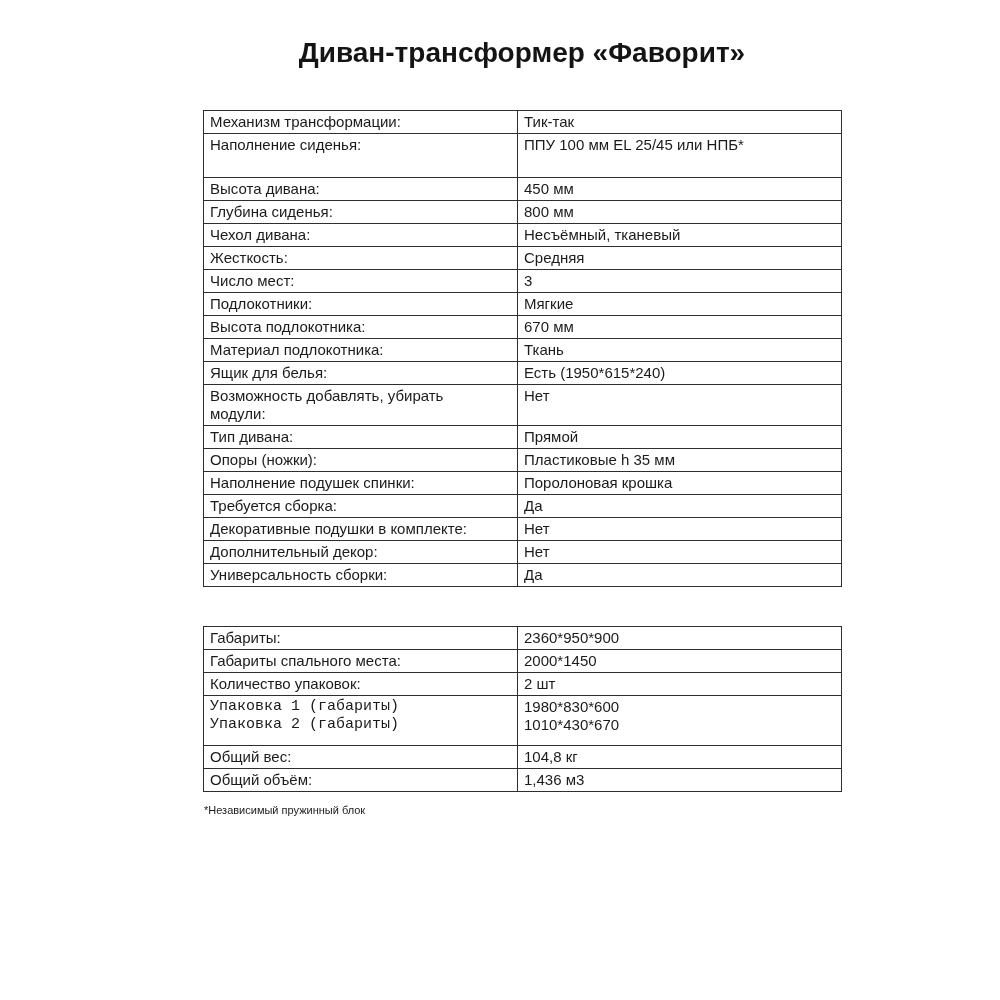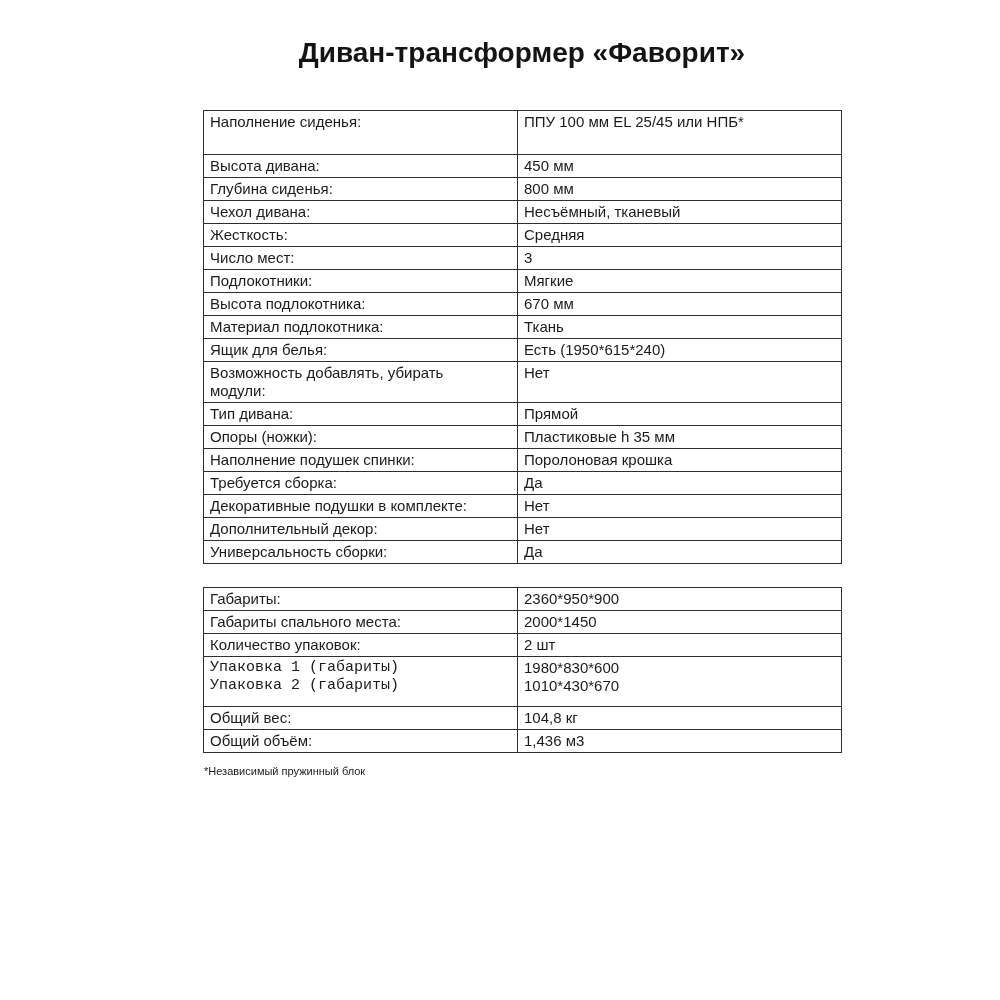--- a/index.html
+++ b/index.html
@@ -13,21 +13,21 @@
   .title {
     margin: 0; padding-top: 37px;
     font-size: 28px; line-height: 32px; font-weight: 700;
     text-align: center; color: #141414;
   }
   table.spec-table {
     border-collapse: collapse; table-layout: fixed;
     width: 638px; background: #ffffff;
   }
   table.spec-table.t1 { margin-top: 41px; }
-  table.spec-table.t2 { margin-top: 23px; }
+  table.spec-table.t2 { margin-top: 39px; }
   table.spec-table td {
     border: 1px solid #2e2e2e;
     padding: 2px 6px 2px 6px;
     font-size: 15px; line-height: 18px;
     vertical-align: top;
     white-space: pre-line;
     overflow: hidden;
   }
   table.spec-table col.c1 { width: 314px; }
   table.spec-table col.c2 { width: 324px; }
@@ -50,20 +50,24 @@
   <div class="content">
 
     <h1 class="title">Диван-трансформер «Фаворит»</h1>
 
     <table class="spec-table t1">
       <colgroup>
           <col class="c1">
           <col class="c2">
         </colgroup>
       <tbody>
+        <tr>
+          <td>Механизм трансформации:</td>
+          <td>Тик-так</td>
+        </tr>
         <tr class="h44">
           <td>Наполнение сиденья:</td>
           <td>ППУ 100 мм EL 25/45 или НПБ*</td>
         </tr>
         <tr>
           <td>Высота дивана:</td>
           <td>450 мм</td>
         </tr>
         <tr>
           <td>Глубина сиденья:</td>

